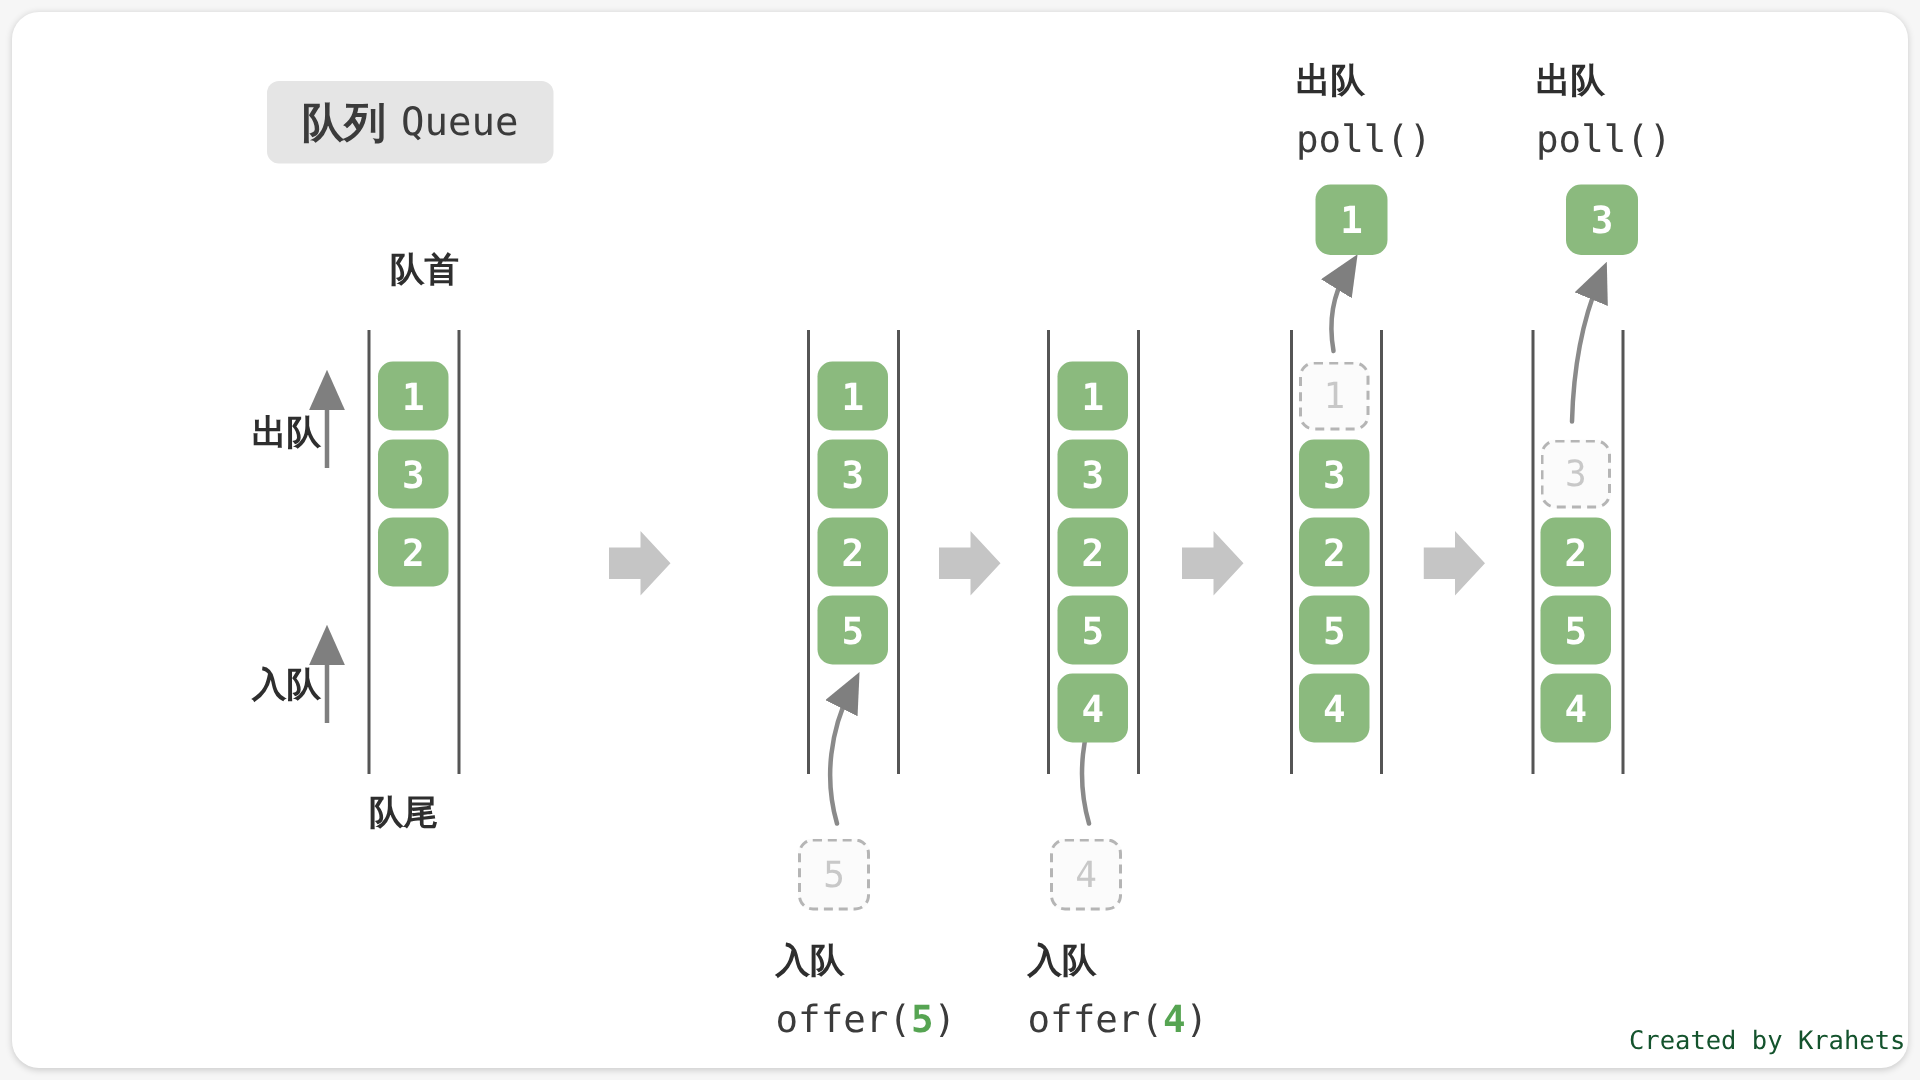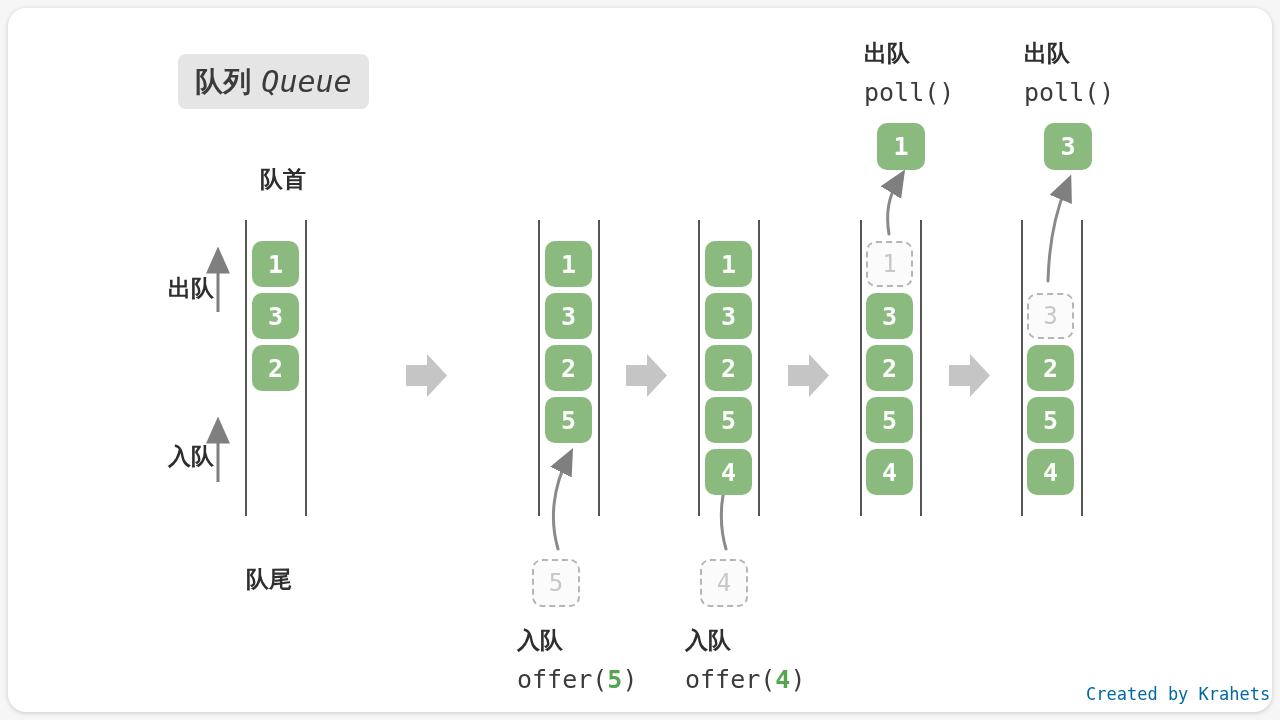--- a/index.html
+++ b/index.html
@@ -14,21 +14,21 @@
 
   .abs { position: absolute; }
 
   .badge {
     left: 170px; top: 46px; width: 191px; height: 55px;
     background: #e5e5e5; border-radius: 8px;
     display: flex; align-items: center; justify-content: center; gap: 10px;
     color: #3b3b3b;
   }
   .badge .zh { font-size: 28px; font-weight: bold; text-align: center; }
-  .badge .en { font-size: 30px; font-family: "DejaVu Sans Mono", monospace; font-style: italic; }
+  .badge .en { font-size: 26px; font-family: "DejaVu Sans Mono", monospace; }
 
   .zh-label {
     font-size: 23px; font-weight: bold; color: #2e2e2e; white-space: nowrap;
   }
   .center70 { width: 70px; text-align: center; }
 
   .wall { position: absolute; top: 212px; width: 2px; height: 296px; background: #555555; }
 
   .item {
     position: absolute; width: 47px; height: 46px; border-radius: 10px;
@@ -52,38 +52,38 @@
   .codeblock { white-space: nowrap; }
   .codeblock .zh { font-size: 23px; font-weight: bold; color: #2e2e2e; display: block; }
   .codeblock .code {
     display: block; margin-top: 9px;
     font-family: "DejaVu Sans Mono", monospace; font-size: 25px; color: #3b3b3b;
   }
   .code .green-arg { color: #56a452; font-weight: bold; }
 
   .watermark {
     left: 1078px; top: 676px;
-    font-family: "DejaVu Sans Mono", monospace; font-size: 17px; color: #0369a1;
+    font-family: "DejaVu Sans Mono", monospace; font-size: 17px; color: #14532d;
   }
 
   svg.overlay { position: absolute; left: 0; top: 0; width: 1280px; height: 720px; pointer-events: none; }
   .block-arrow { position: absolute; width: 42px; height: 45px; }
 </style>
 </head>
 <body>
 
 <div class="card">
 
   <div class="abs badge">
     <span class="zh">队列</span>
     <span class="en">Queue</span>
   </div>
 
   <div class="abs zh-label center70" style="left:240px; top:156px;">队首</div>
-  <div class="abs zh-label center70" style="left:226px; top:556px;">队尾</div>
+  <div class="abs zh-label center70" style="left:226px; top:518px;">队尾</div>
 
   <div class="abs zh-label" style="left:160px; top:265px;">出队</div>
   <div class="abs zh-label" style="left:160px; top:433px;">入队</div>
 
   <svg class="overlay" viewBox="0 0 1280 720">
     <defs>
       <marker id="ah" markerWidth="9" markerHeight="9" refX="4.5" refY="4" orient="auto">
         <path d="M0,0 L9,4 L0,8 Z" fill="#7f7f7f"></path>
       </marker>
     </defs>

